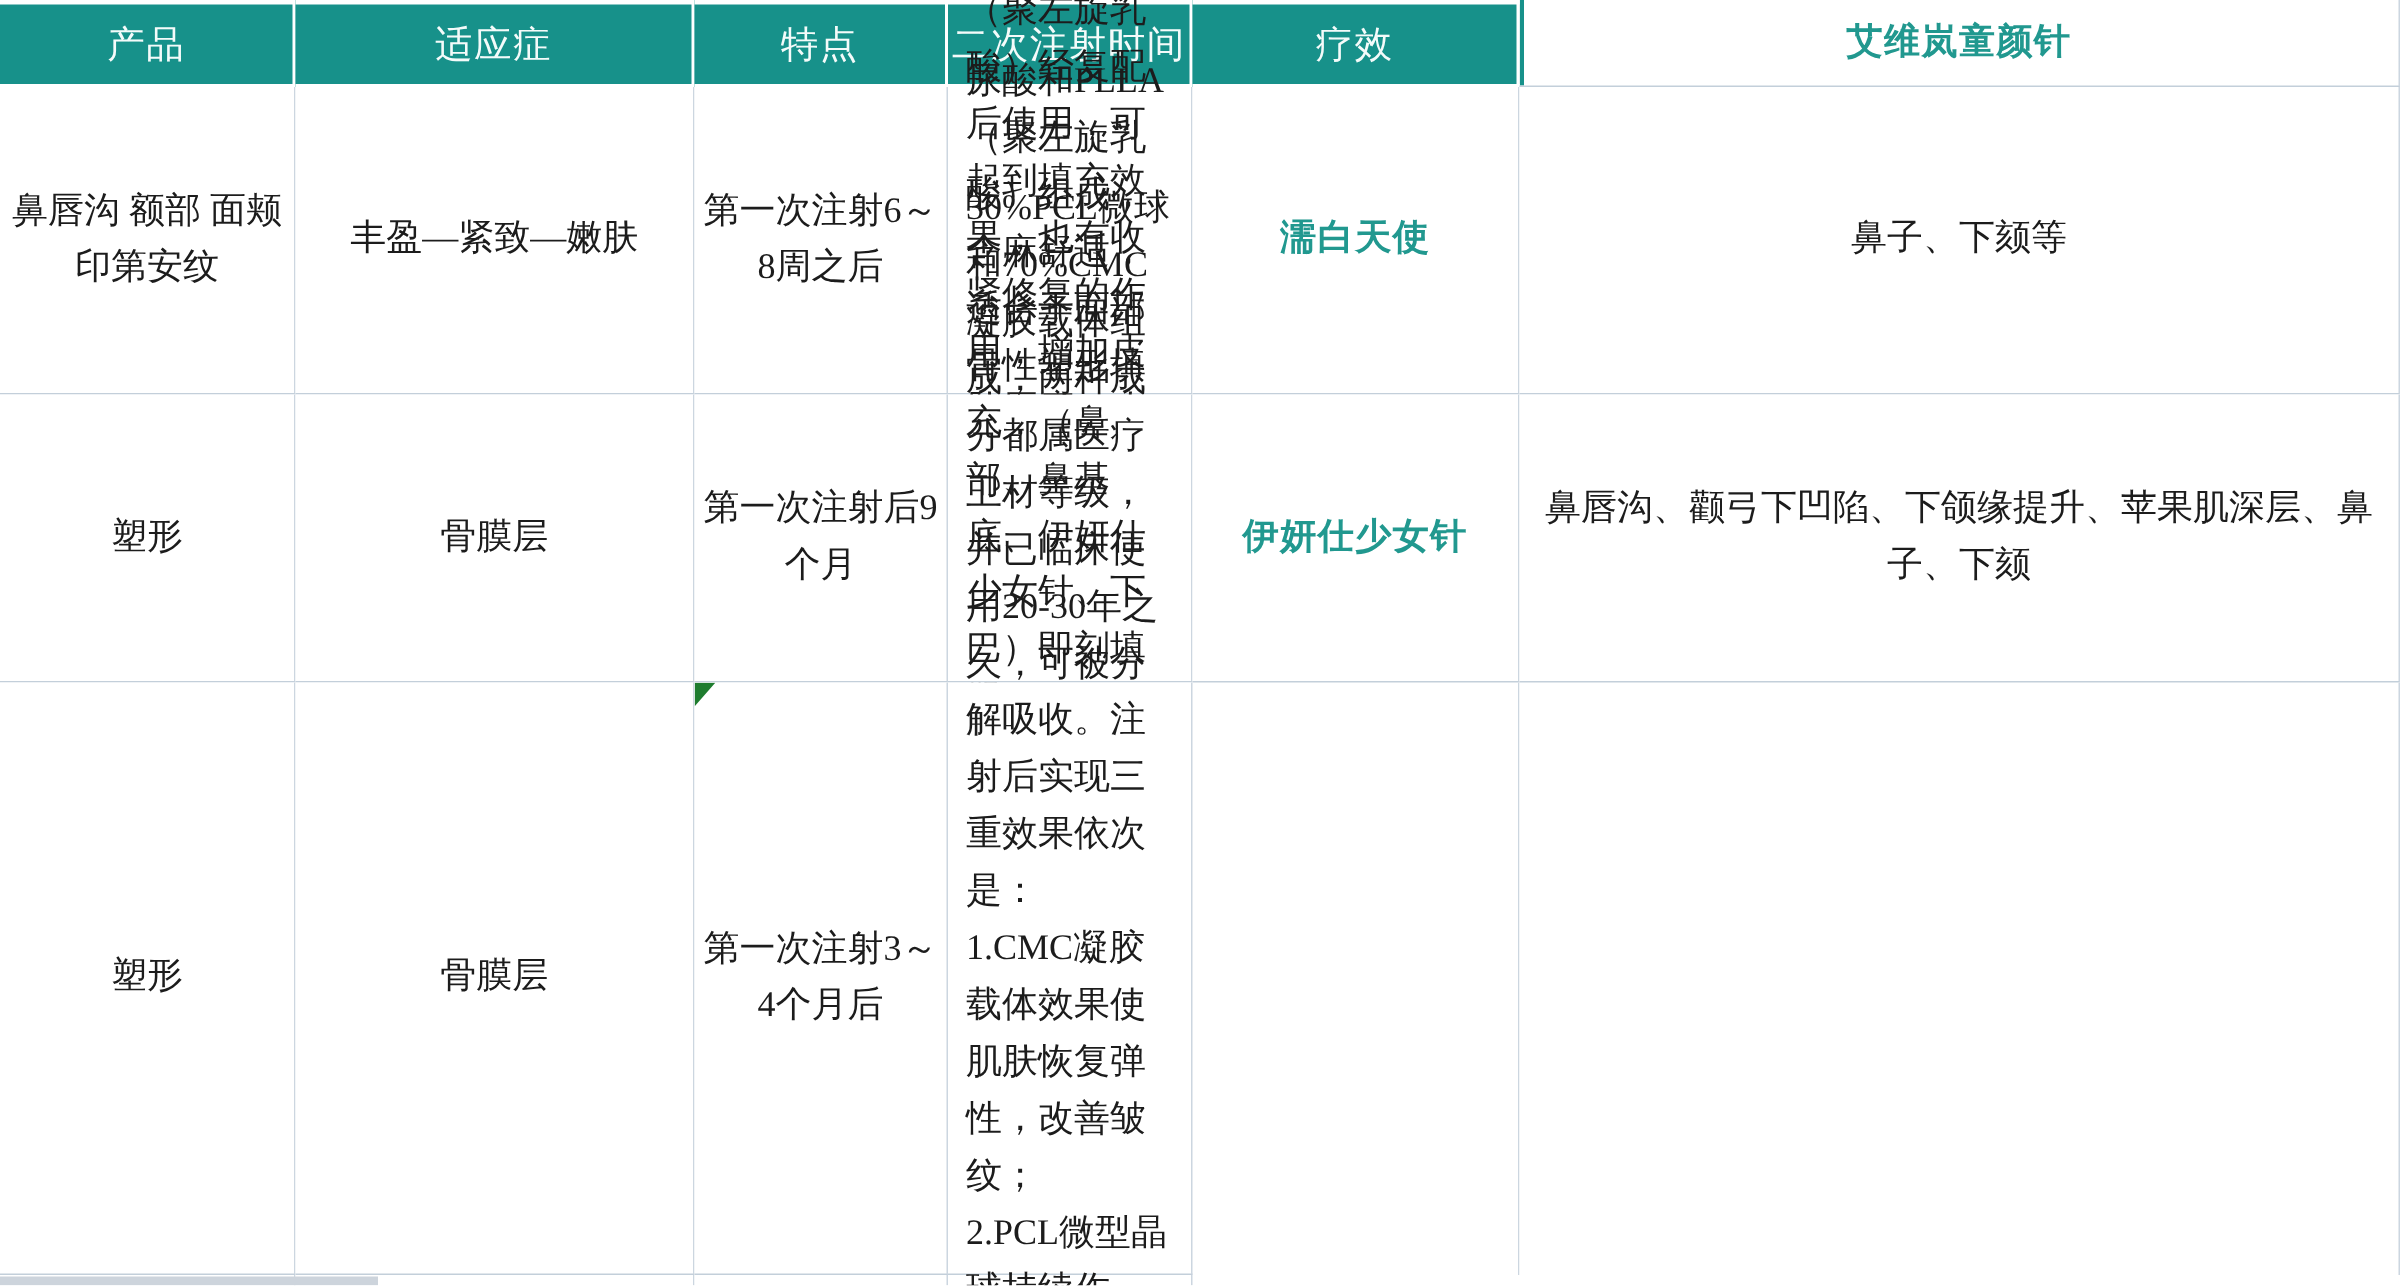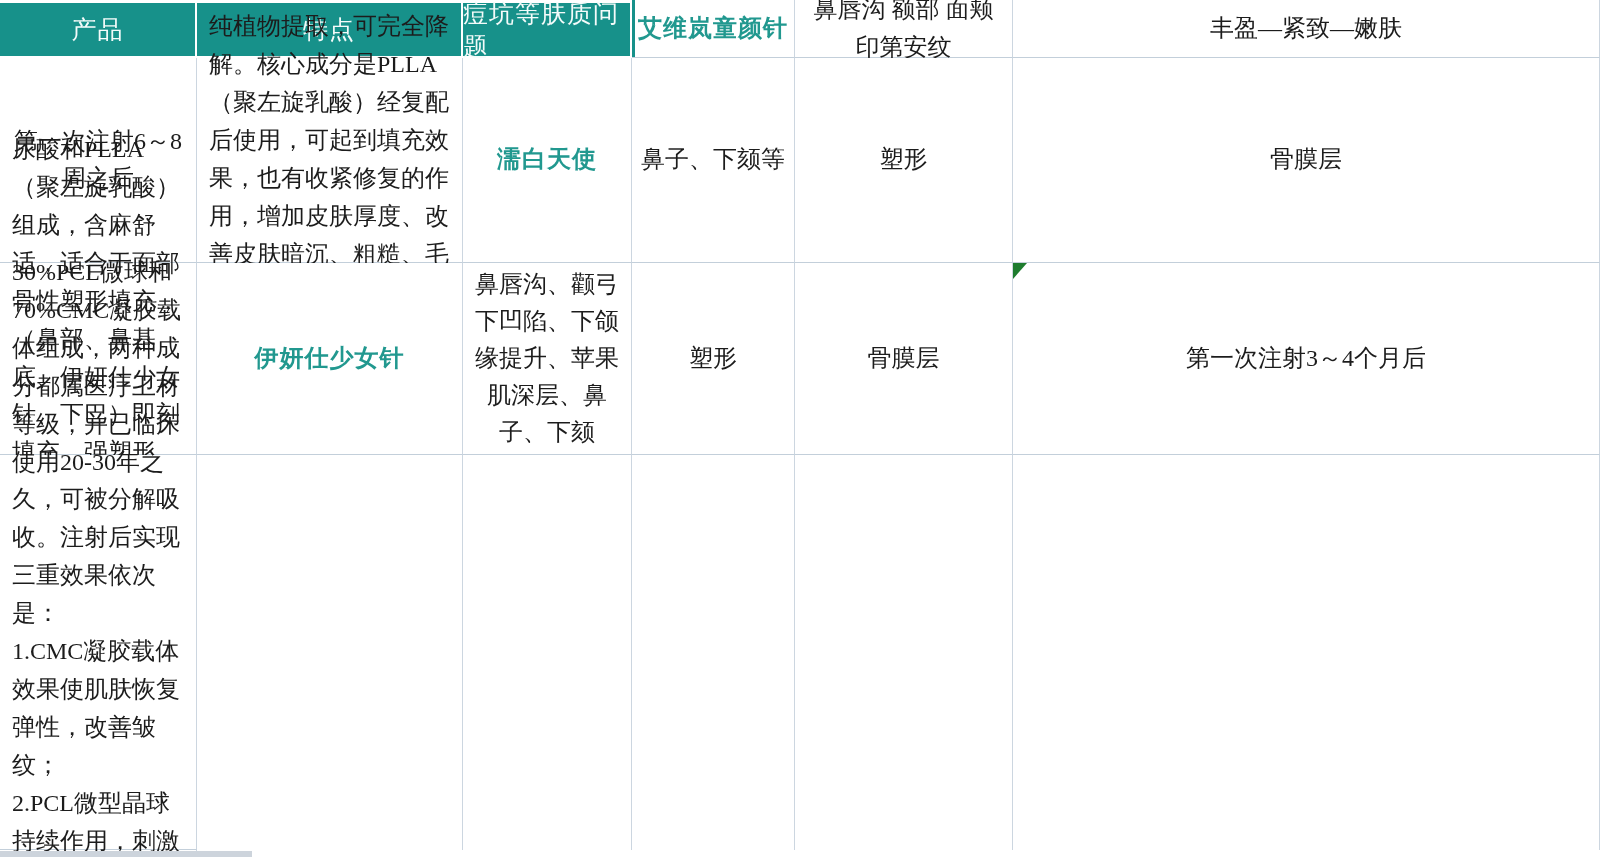--- a/index.html
+++ b/index.html
@@ -69,33 +69,36 @@
     background:#cdd4dc;
   }
 </style>
 </head>
 <body>
 
 <div class="sheet">
   <div class="table">
 
     <div class="hc">产品</div>
+    <div class="hc">适应症</div>
     <div class="hc">特点</div>
-    <div class="hc">痘坑等肤质问题</div>
+    <div class="hc">二次注射时间</div>
+    <div class="hc last">疗效</div>
 
     <div class="c product r1p">艾维岚童颜针</div>
     <div class="c">鼻唇沟 额部 面颊 印第安纹</div>
     <div class="c">丰盈—紧致—嫩肤</div>
     <div class="c">第一次注射6～8周之后</div>
     <div class="c efficacy">纯植物提取，可完全降解。核心成分是PLLA（聚左旋乳酸）经复配后使用，可起到填充效果，也有收紧修复的作用，增加皮肤厚度、改善皮肤暗沉、粗糙、毛孔、痘坑等肤质问题。</div>
 
     <div class="c product">濡白天使</div>
     <div class="c">鼻子、下颏等</div>
     <div class="c">塑形</div>
     <div class="c">骨膜层</div>
+    <div class="c">第一次注射后9个月</div>
     <div class="c efficacy">尿酸和PLLA（聚左旋乳酸）组成，含麻舒适，适合于面部骨性塑形填充，（鼻部、鼻基底、伊妍仕少女针、下巴）即刻填充、强塑形、并且刺激胶原再生，纯植物提取，代谢安全。</div>
 
     <div class="c product">伊妍仕少女针</div>
     <div class="c">鼻唇沟、颧弓下凹陷、下颌缘提升、苹果肌深层、鼻子、下颏</div>
     <div class="c">塑形</div>
     <div class="c">骨膜层</div>
     <div class="c">
       <span class="tri"></span>
       <span>第一次注射3～4个月后</span>
     </div>

